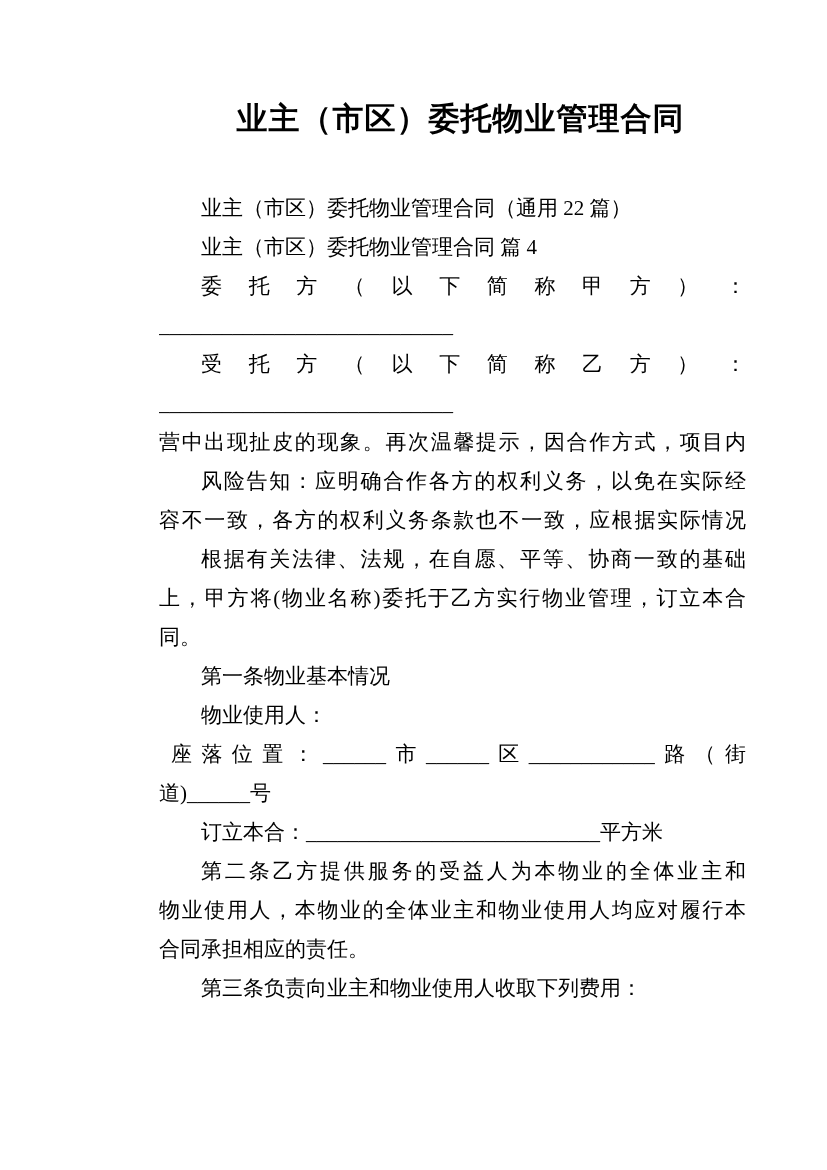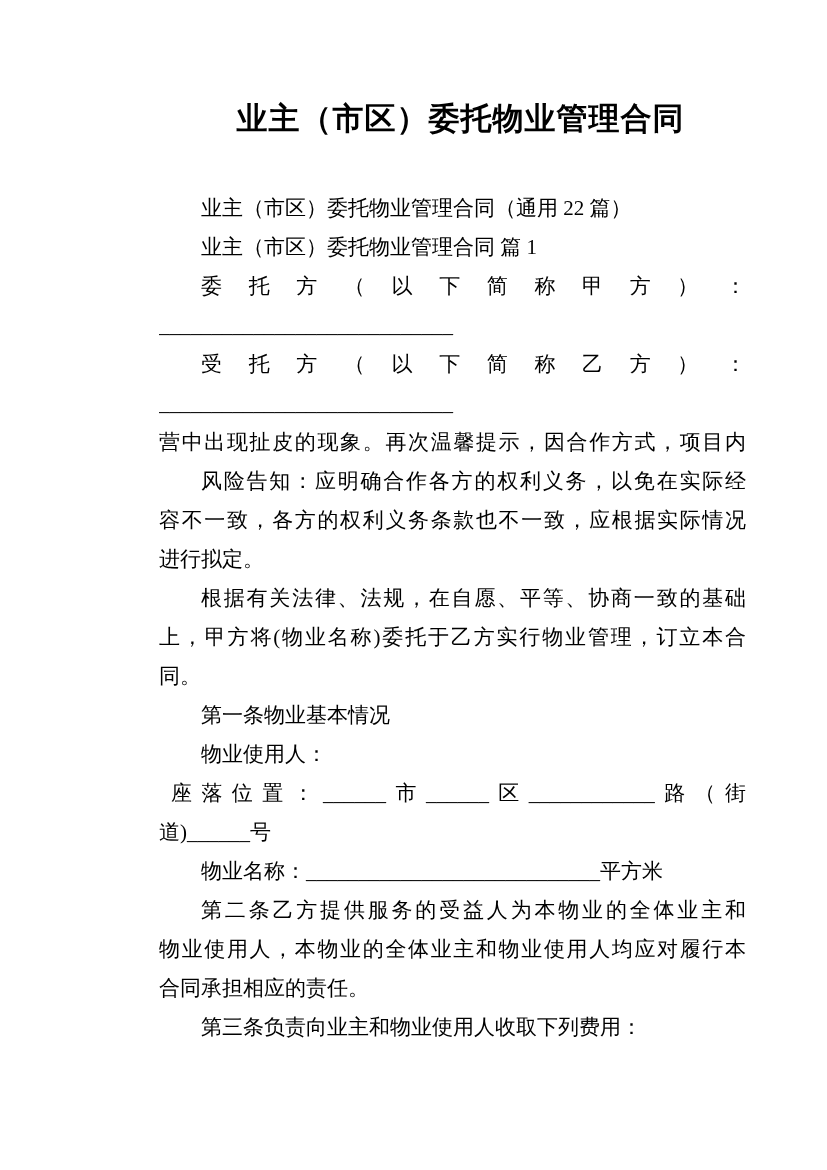--- a/index.html
+++ b/index.html
@@ -56,36 +56,35 @@
 </style>
 </head>
 <body>
 
 <div class="page">
 
   <h1 class="doc-title">业主（市区）委托物业管理合同</h1>
 
   <div class="doc-body">
     <div class="line indent">业主（市区）委托物业管理合同（通用 22 篇）</div>
-    <div class="line indent">业主（市区）委托物业管理合同 篇 1</div>
+    <div class="line indent">业主（市区）委托物业管理合同 篇 4</div>
     <div class="line indent stretch">委托方（以下简称甲方）：</div>
     <div class="line">____________________________</div>
     <div class="line indent stretch">受托方（以下简称乙方）：</div>
     <div class="line">____________________________</div>
     <div class="line stretch">营中出现扯皮的现象。再次温馨提示，因合作方式，项目内</div>
     <div class="line indent stretch">风险告知：应明确合作各方的权利义务，以免在实际经</div>
     <div class="line stretch">容不一致，各方的权利义务条款也不一致，应根据实际情况</div>
-    <div class="line">进行拟定。</div>
     <div class="line indent stretch">根据有关法律、法规，在自愿、平等、协商一致的基础</div>
     <div class="line stretch">上，甲方将(物业名称)委托于乙方实行物业管理，订立本合</div>
     <div class="line">同。</div>
     <div class="line indent">第一条物业基本情况</div>
     <div class="line indent">物业使用人：</div>
     <div class="line indent-half stretch">座落位置：______市______区____________路（街</div>
     <div class="line">道)______号</div>
-    <div class="line indent">物业名称：____________________________平方米</div>
+    <div class="line indent">订立本合：____________________________平方米</div>
     <div class="line indent stretch">第二条乙方提供服务的受益人为本物业的全体业主和</div>
     <div class="line stretch">物业使用人，本物业的全体业主和物业使用人均应对履行本</div>
     <div class="line">合同承担相应的责任。</div>
     <div class="line indent">第三条负责向业主和物业使用人收取下列费用：</div>
   </div>
 
 </div>
 
 </body></html>

